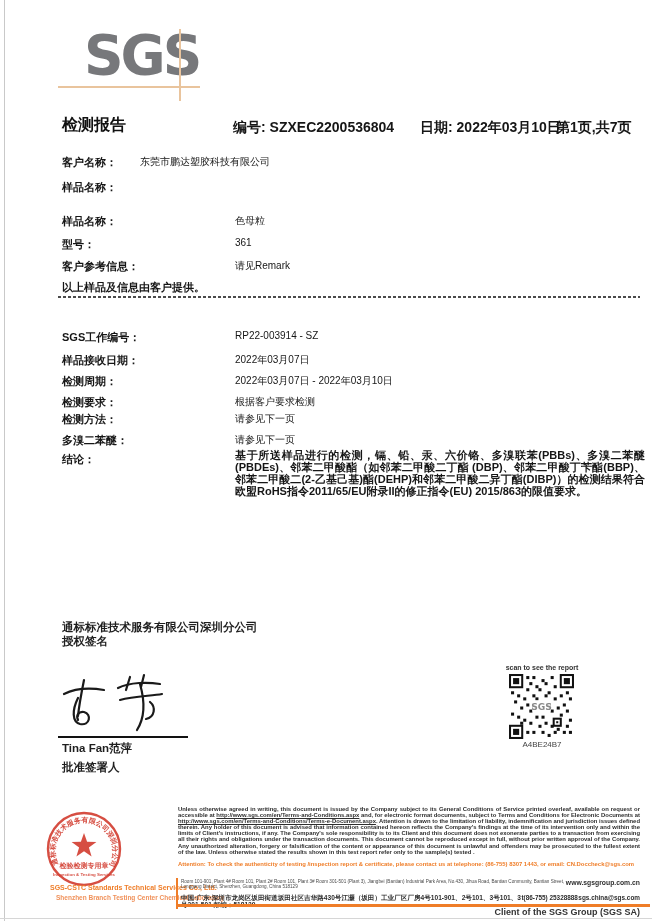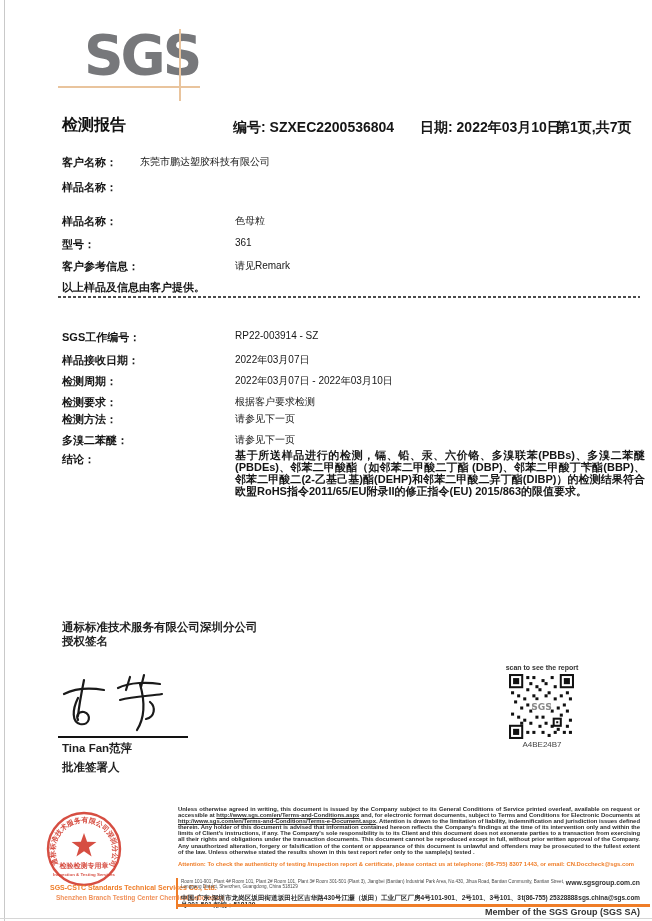--- a/index.html
+++ b/index.html
@@ -244,15 +244,15 @@
       <div class="website">www.sgsgroup.com.cn</div>
     </div>
     <div class="addr-row2">
       <div class="addr-cn">中国·广东·深圳市龙岗区坂田街道坂田社区吉华路430号江灏（坂田）工业厂区厂房4号101-901、2号101、3号101、3号301-501  邮编：518129</div>
       <div class="phone">t(86-755) 25328888</div>
       <div class="email-cn">sgs.china@sgs.com</div>
     </div>
   </div>
 
   <div class="abs foot-hline"></div>
-  <div class="abs member">Member of the SGS Group (SGS SA)</div>
+  <div class="abs member">Client of the SGS Group (SGS SA)</div>
 
 </div>
 
 </body></html>

